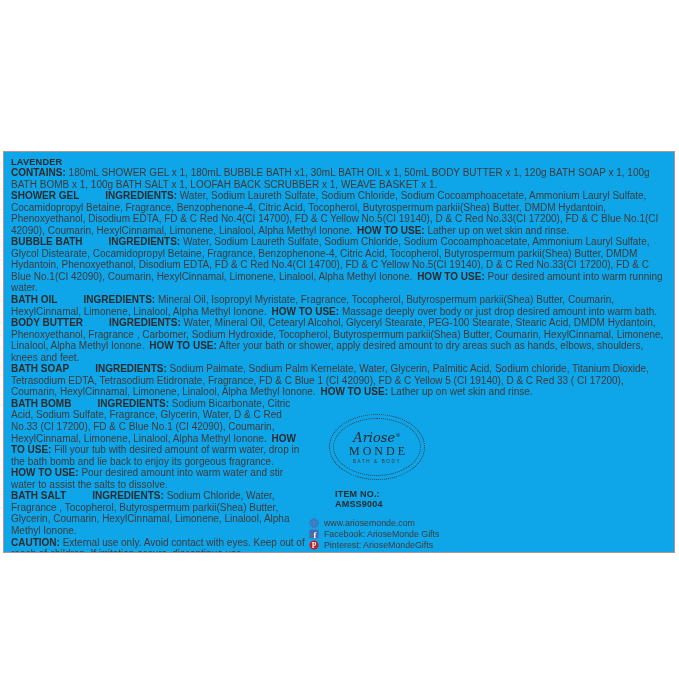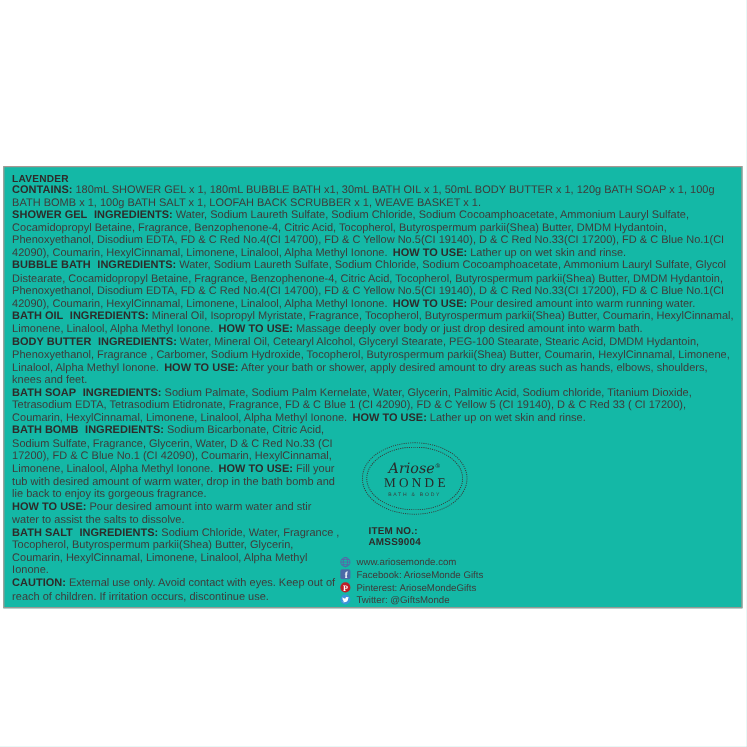--- a/index.html
+++ b/index.html
@@ -3,27 +3,27 @@
 <meta charset="utf-8">
 <style>
   html,body{margin:0;padding:0;}
   body{
     width:679px;height:679px;position:relative;background:#ffffff;
     font-family:"Liberation Sans","DejaVu Sans",sans-serif;
     color:#3f3b3a;overflow:hidden;
   }
   .frame{
     position:absolute;left:3px;top:151px;width:672px;height:402px;
-    border:1px solid #b59390;box-sizing:border-box;background:#14b8a6;
+    border:1px solid #b59390;box-sizing:border-box;background:#0ea5e9;
     padding:5px 6px 4px 7px;overflow:hidden;
   }
   .txt{font-size:10px;line-height:11.55px;}
   p{margin:0;}
   .b{font-weight:bold;color:#2e2b2a;}
-  .secname{margin-right:6px;}
+  .secname{margin-right:26px;}
   .howgap{margin-left:2px;}
   .product-title{font-size:9.2px;font-weight:bold;letter-spacing:.2px;color:#2e2b2a;}
   .cols{display:flex;flex-direction:row;}
   .col-left{width:298px;}
   .col-right{flex:1;padding-left:6px;}
   
   .logo-wrap{margin-left:14px;margin-top:16px;width:96px;}
   .logo-oval{
     width:96px;height:66px;border-radius:50%;
     border:1.5px dotted #3a3a3a;display:flex;align-items:center;justify-content:center;

